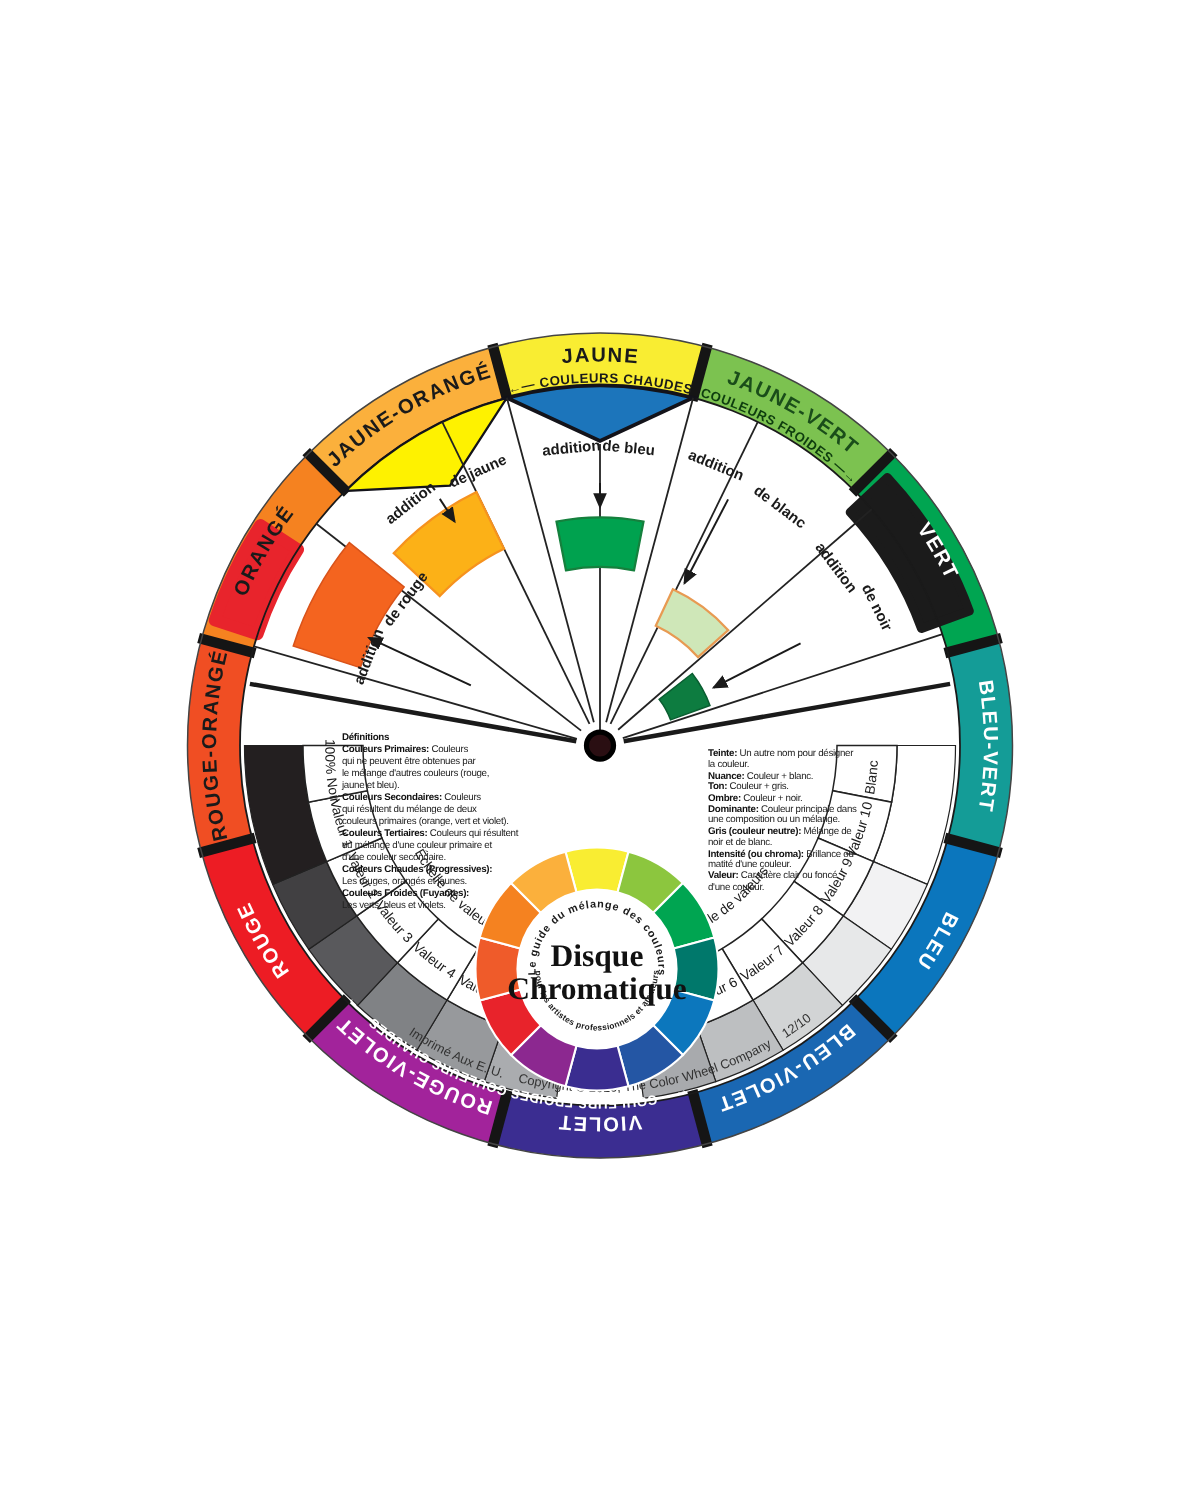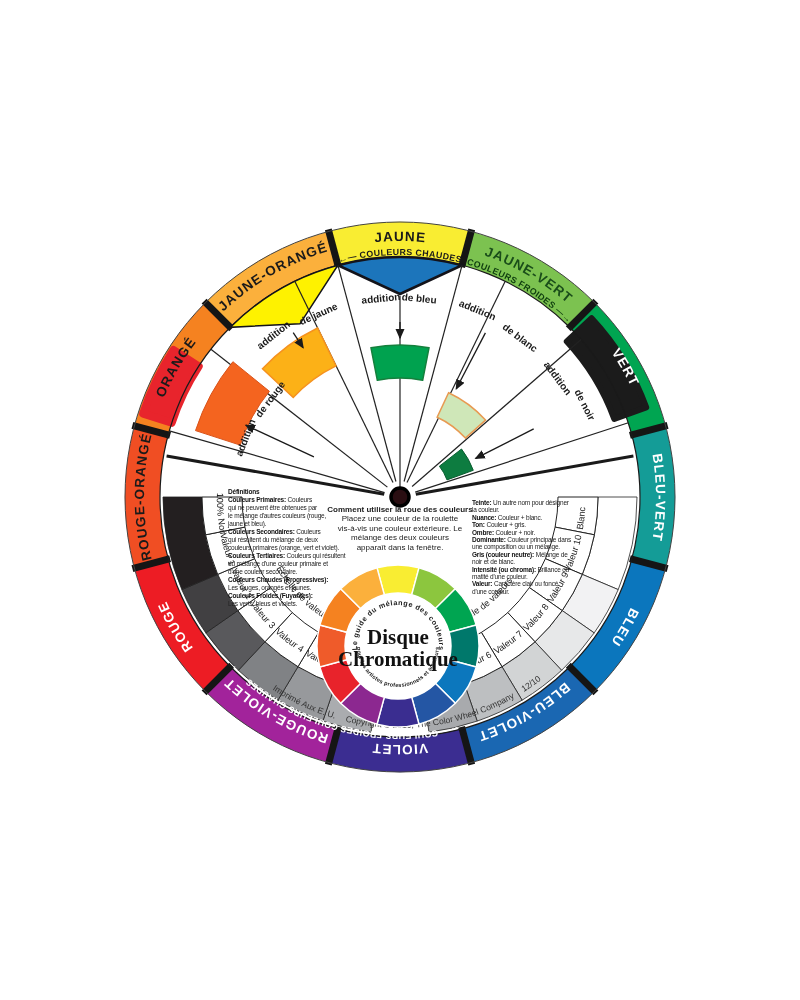--- a/index.html
+++ b/index.html
@@ -253,20 +253,13 @@
   <div class="ln"><b>Dominante:</b><span> Couleur principale dans</span></div>
   <div class="ln"><b></b><span>une composition ou un mélange.</span></div>
   <div class="ln"><b>Gris (couleur neutre):</b><span> Mélange de</span></div>
   <div class="ln"><b></b><span>noir et de blanc.</span></div>
   <div class="ln"><b>Intensité (ou chroma):</b><span> Brillance ou</span></div>
   <div class="ln"><b></b><span>matité d'une couleur.</span></div>
   <div class="ln"><b>Valeur:</b><span> Caractère clair ou foncé</span></div>
   <div class="ln"><b></b><span>d'une couleur.</span></div>
 </div>
 
-<div id="howto" class="txtblock">
-  <div class="ttl">Comment utiliser la roue des couleurs</div>
-  <div>Placez une couleur de la roulette</div>
-  <div>vis-à-vis une couleur extérieure.  Le</div>
-  <div>mélange des deux couleurs</div>
-  <div>apparaît dans la fenêtre.</div>
 </div>
-</div>
 
 </body></html>

